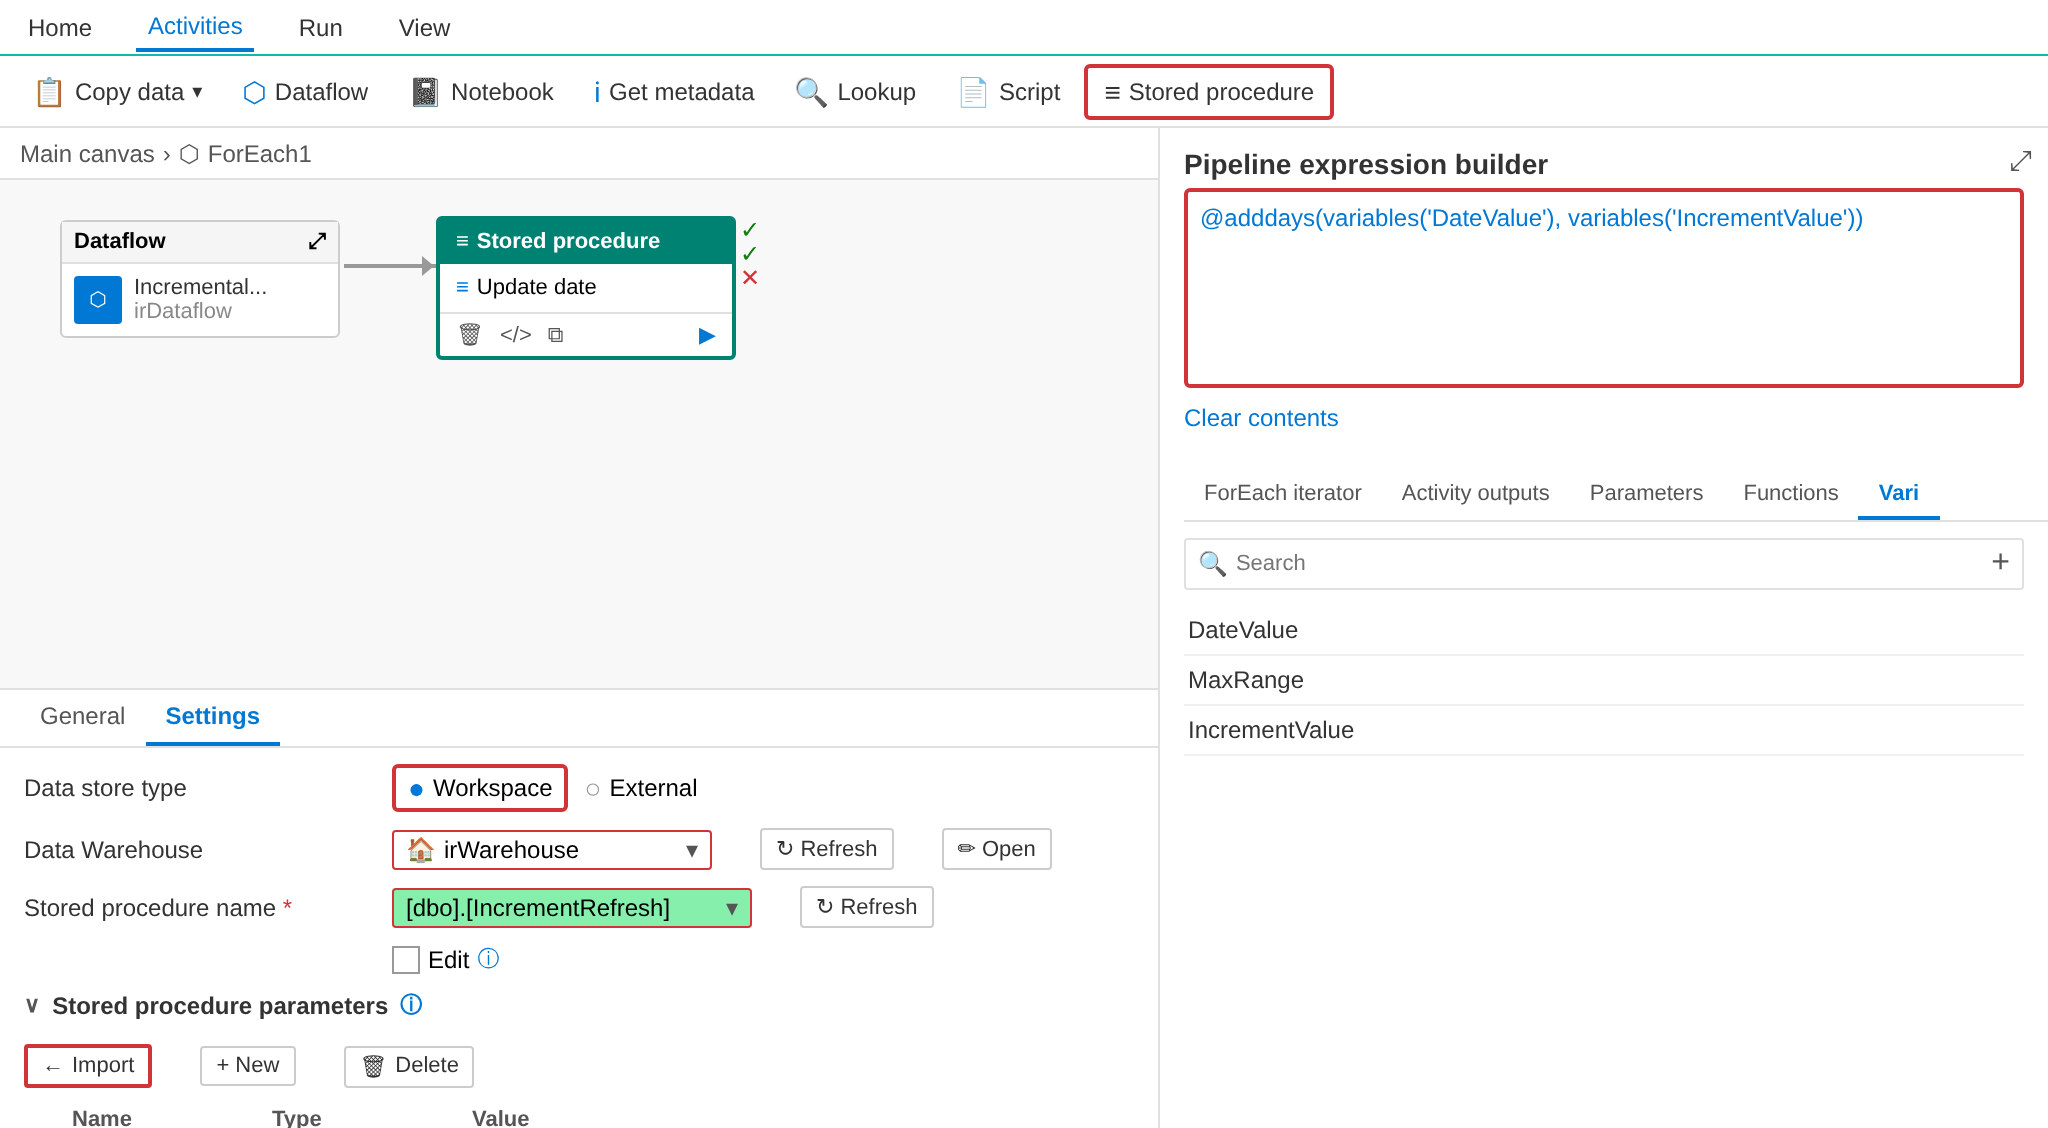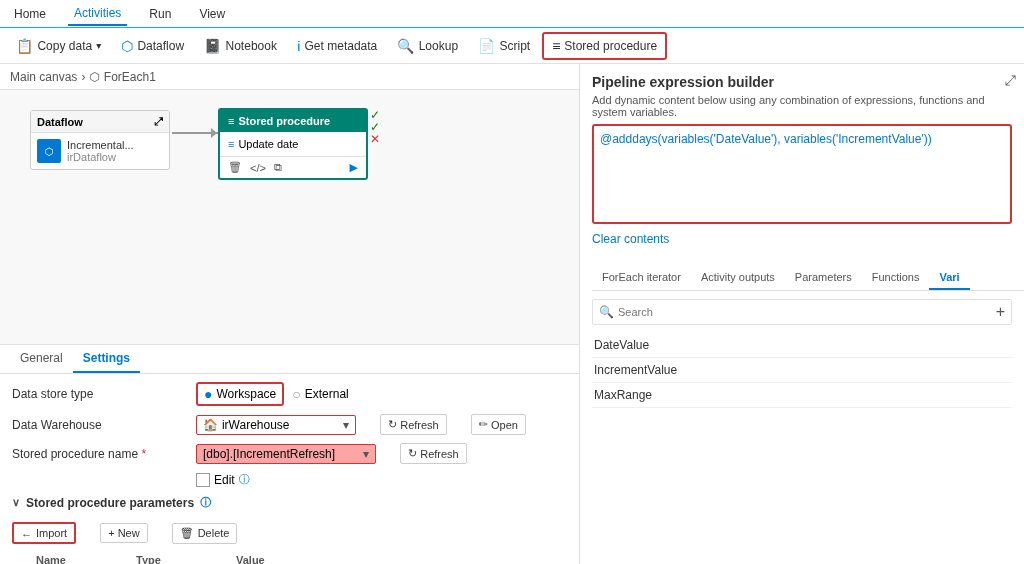--- a/index.html
+++ b/index.html
@@ -132,21 +132,21 @@
       border: 2px solid #d13438; border-radius: 3px; padding: 2px 6px;
     }
     .select-box {
       display: flex; align-items: center; border: 1px solid #d13438;
       border-radius: 2px; padding: 2px 6px; font-size: 12px;
       background: #fff; width: 160px;
     }
     .select-box-plain {
       display: flex; align-items: center; border: 1px solid #d13438;
       border-radius: 2px; padding: 2px 6px; font-size: 12px;
-      background: #fca5a5; width: 180px;
+      background: #86efac; width: 180px;
     }
     .select-chevron { margin-left: auto; color: #555; }
     .btn-small {
       display: flex; align-items: center; gap: 3px;
       padding: 3px 7px; font-size: 11px; cursor: pointer;
       border: 1px solid #ccc; background: #fff; border-radius: 2px; color: #333;
     }
     .section-title {
       display: flex; align-items: center; gap: 6px;
       font-size: 12px; font-weight: 600; color: #333; margin-bottom: 6px;
@@ -404,21 +404,20 @@
           <div class="table-header-cell" style="width:200px;">Value</div>
         </div>
 
       </div>
     </div>
   </div>
 
   <div class="right-panel" style="position:relative;">
     <span class="expand-icon">⤢</span>
     <div class="pipeline-title">Pipeline expression builder</div>
-    <div class="pipeline-subtitle">Add dynamic content below using any combination of expressions, functions and system variables.</div>
 
     <div class="expression-box">
       <span class="expression-text">@adddays(variables('DateValue'), variables('IncrementValue'))</span>
     </div>
 
     <div class="clear-contents">Clear contents</div>
 
     <div class="expr-tabs">
       <div class="expr-tab">ForEach iterator</div>
       <div class="expr-tab">Activity outputs</div>
@@ -428,19 +427,19 @@
     </div>
 
     <div class="search-bar">
       <span style="color:#999; font-size:12px;">🔍</span>
       <input type="text" placeholder="Search" style="">
       <span style="font-size:16px; color:#555; cursor:pointer; margin-left:auto;">+</span>
     </div>
 
     <div class="var-list">
       <div class="var-item">DateValue</div>
+      <div class="var-item">MaxRange</div>
       <div class="var-item">IncrementValue</div>
-      <div class="var-item">MaxRange</div>
     </div>
 
   </div>
 
 </div>
 
 </body></html>

